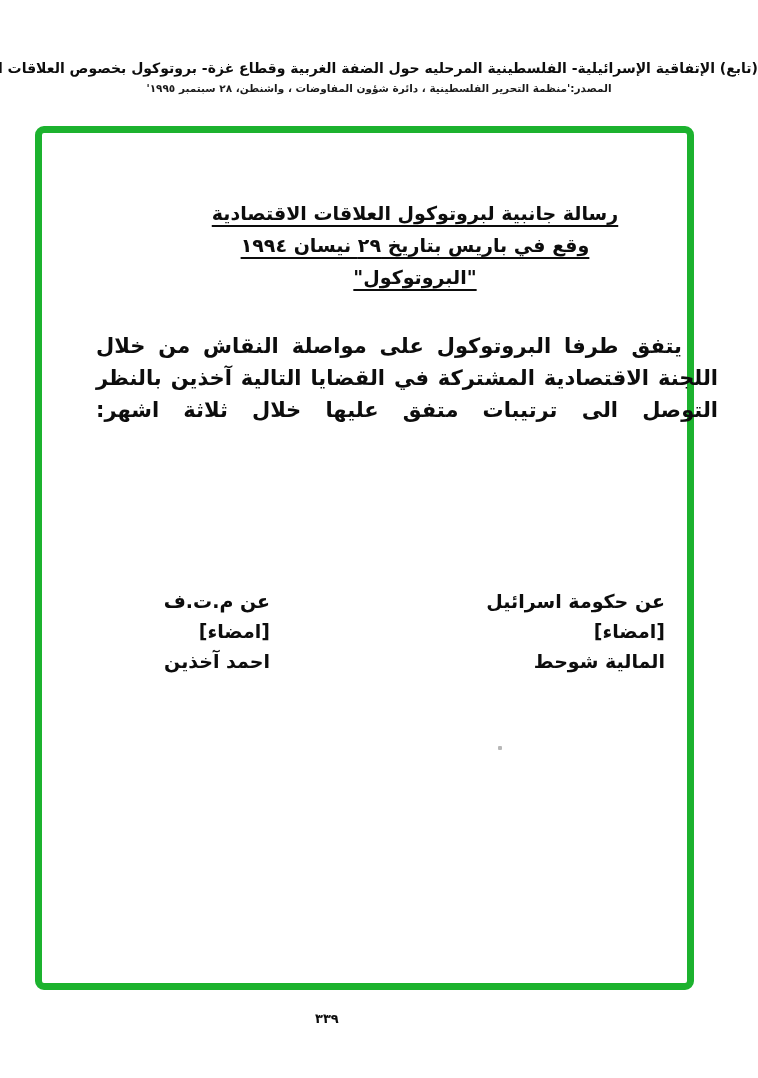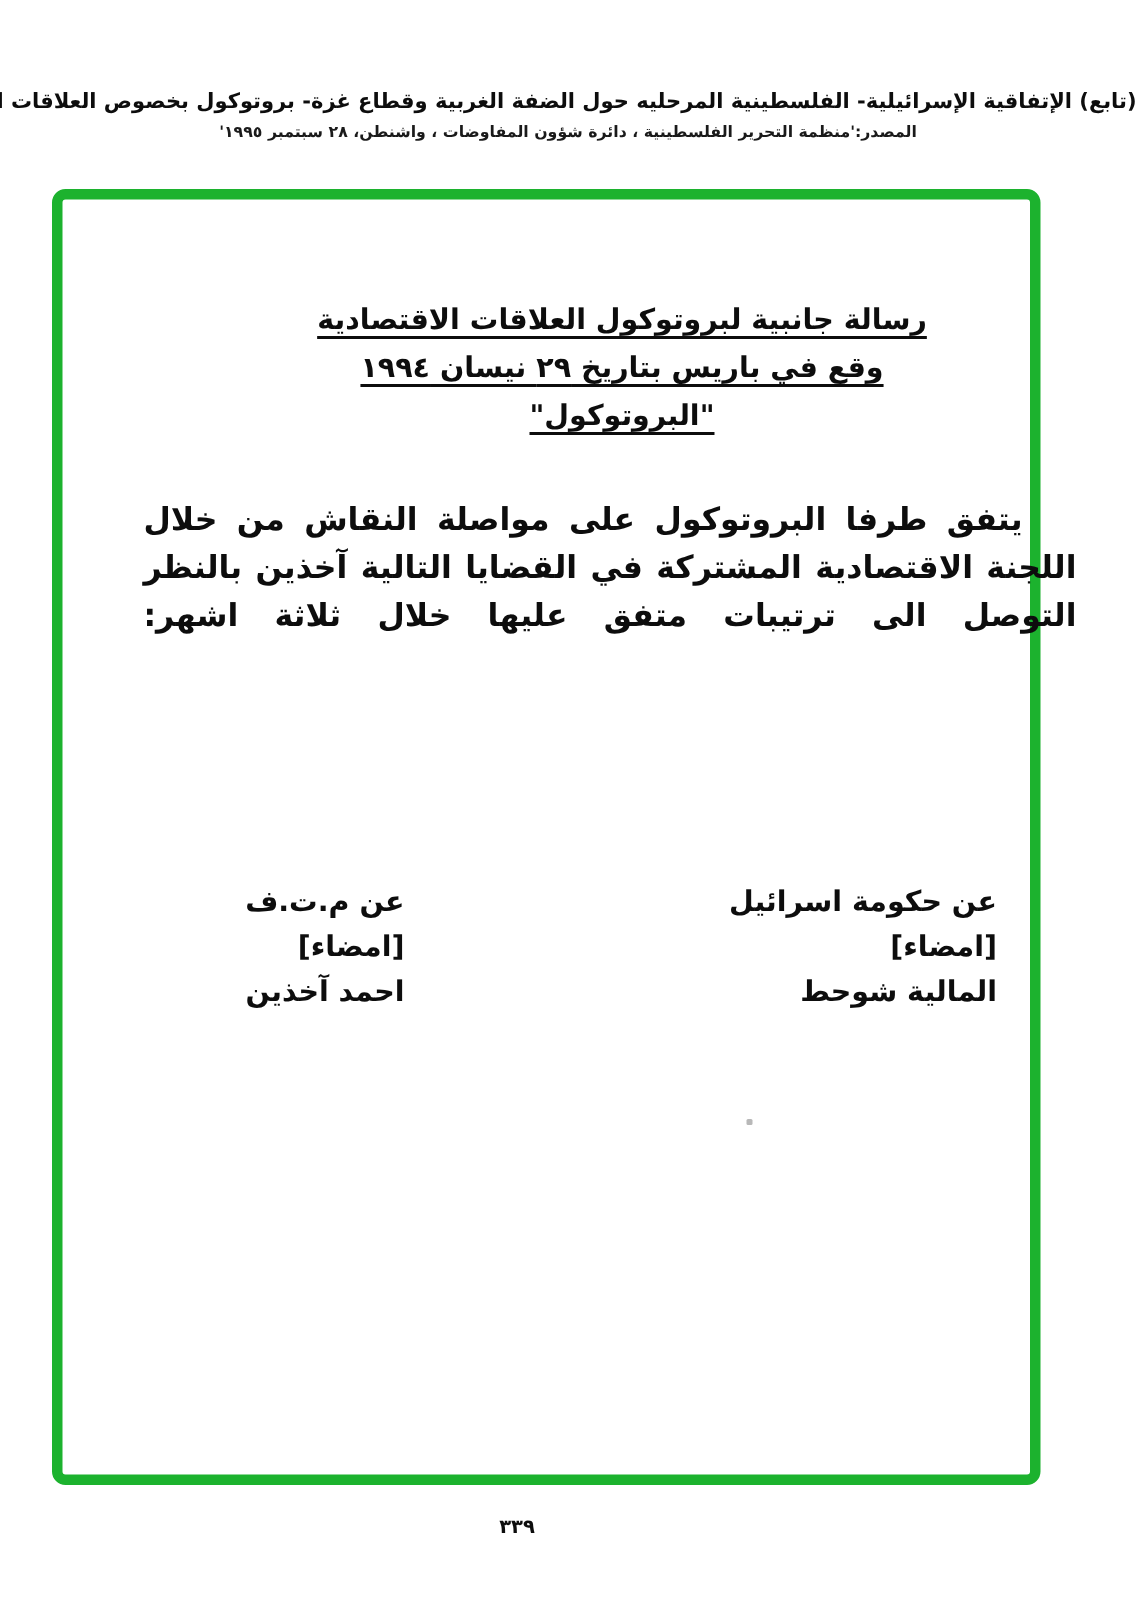--- a/index.html
+++ b/index.html
@@ -94,21 +94,21 @@
   }
   .sig-israel { top: 586px; right: 93px; }
   .sig-plo    { top: 586px; right: 488px; }
 
   
   .page-number {
     position: absolute;
     top: 1011px;
     left: 315px;
     width: 60px;
-    text-align: center;
+    text-align: left;
     font-size: 13px;
     font-weight: bold;
   }
 
   
   .artifact-dot {
     position: absolute;
     left: 498px;
     top: 746px;
     width: 4px;

